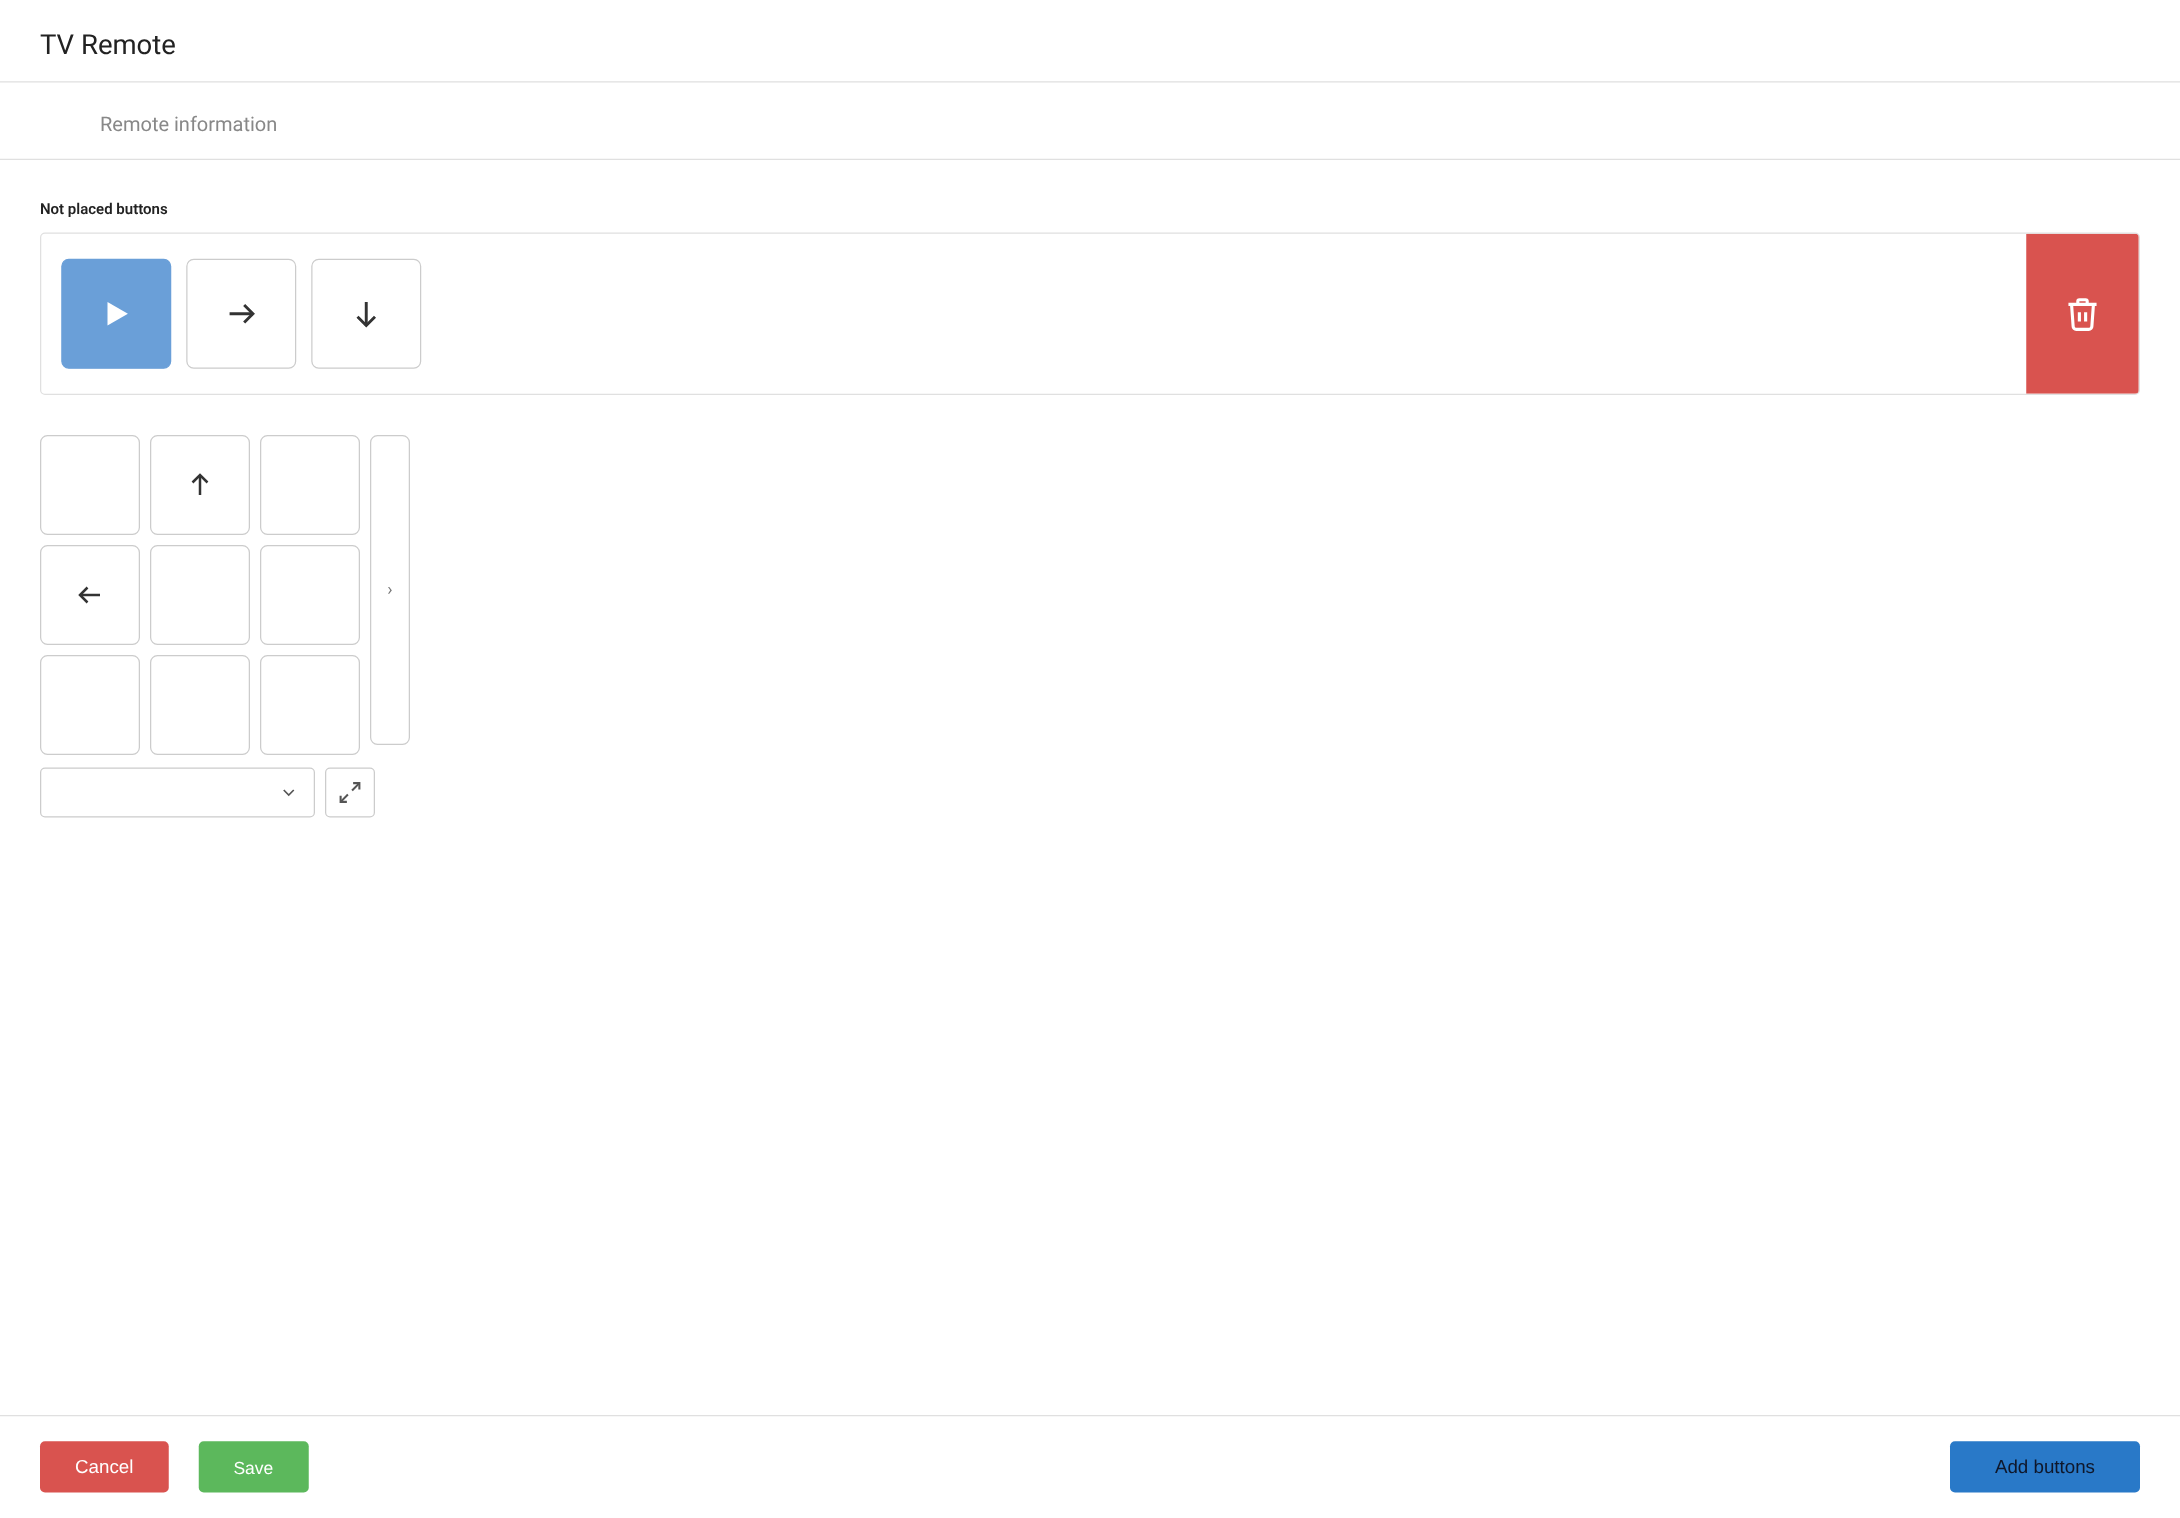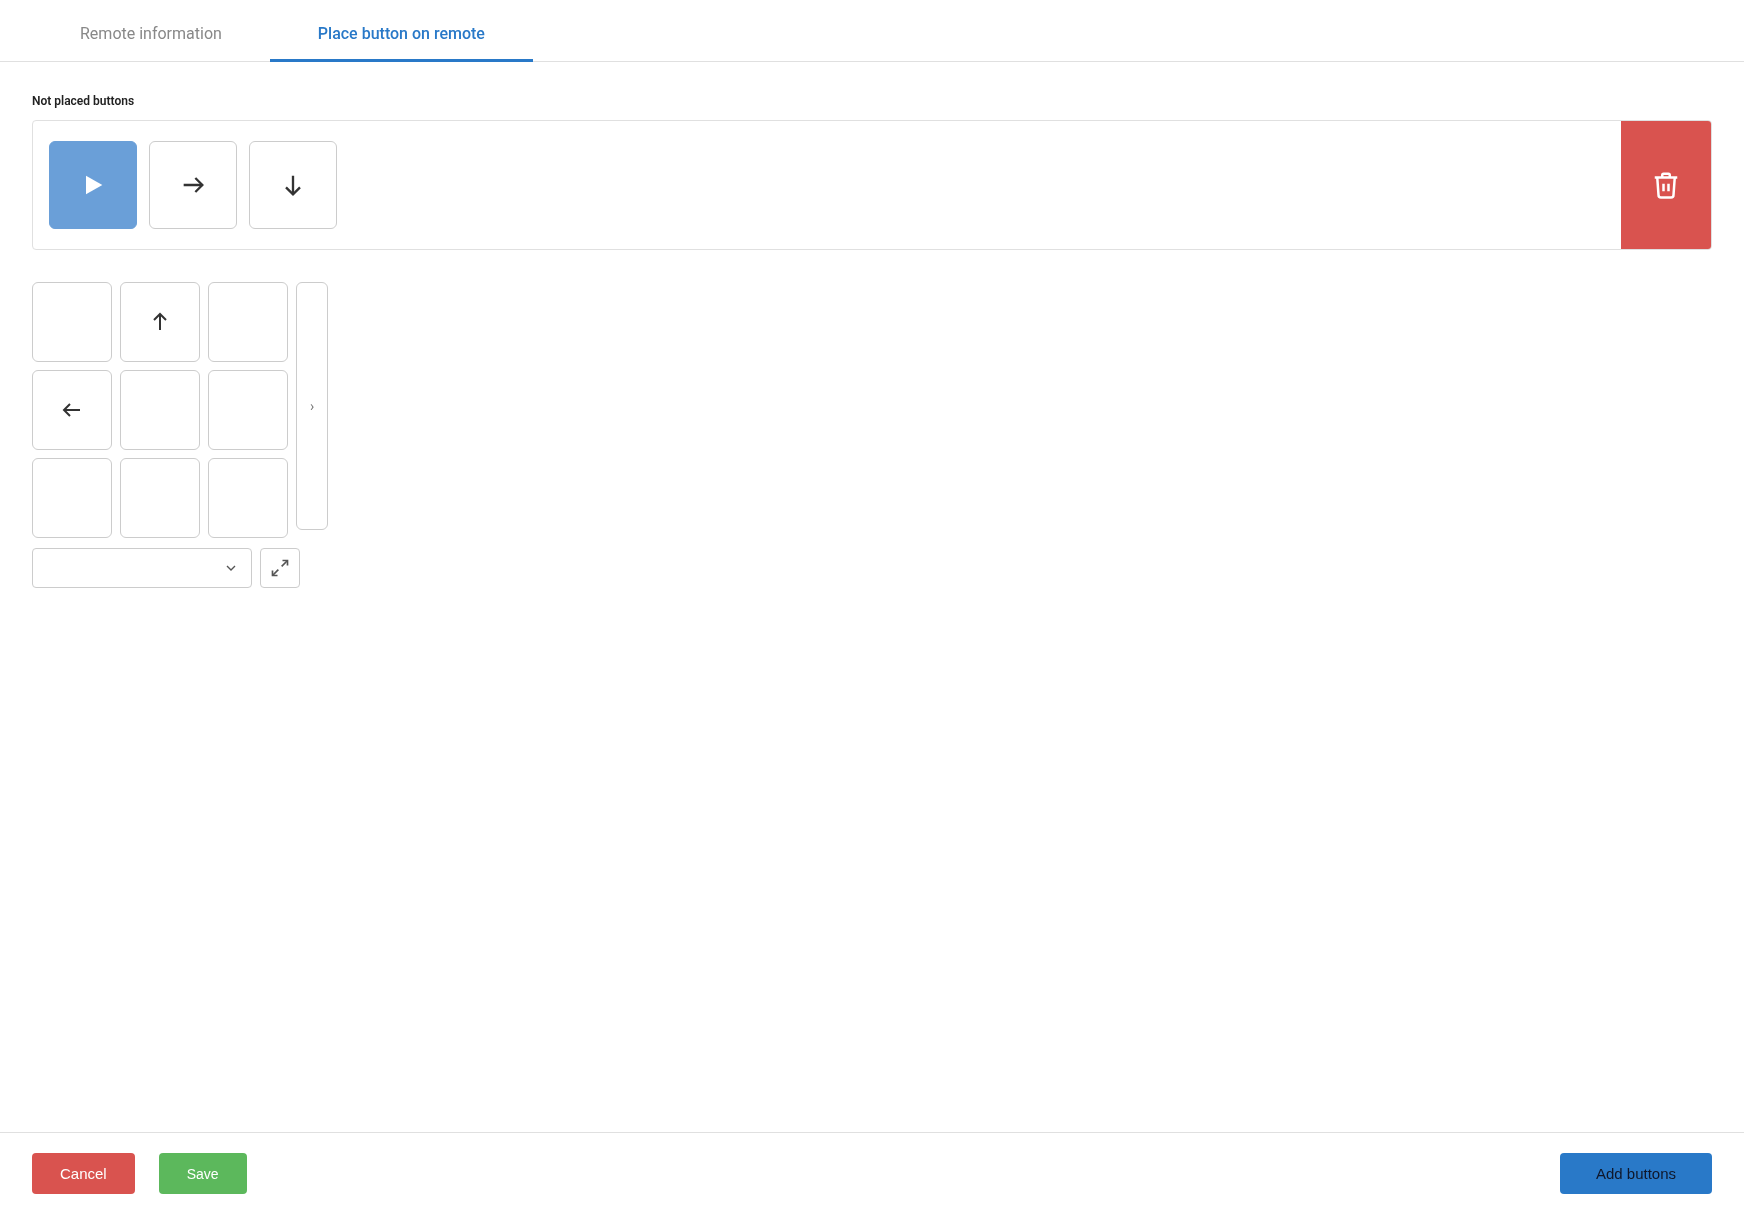--- a/index.html
+++ b/index.html
@@ -271,24 +271,26 @@
       border-radius: 4px;
       cursor: pointer;
       font-weight: 500;
     }
   </style>
 </head>
 <body>
 
 <div class="page-container">
 
+  <div class="page-header">
+    <span class="page-title">TV Remote</span>
+  </div>
 
   <div class="tabs-bar">
     <div class="tab-item">Remote information</div>
-    <div class="tab-item active">Place button on remote</div>
   </div>
 
   <div class="main-content">
 
     <div class="section-label">Not placed buttons</div>
 
     <div class="not-placed-area">
       <div class="not-placed-buttons-list">
 
         <div class="button-tile selected">

